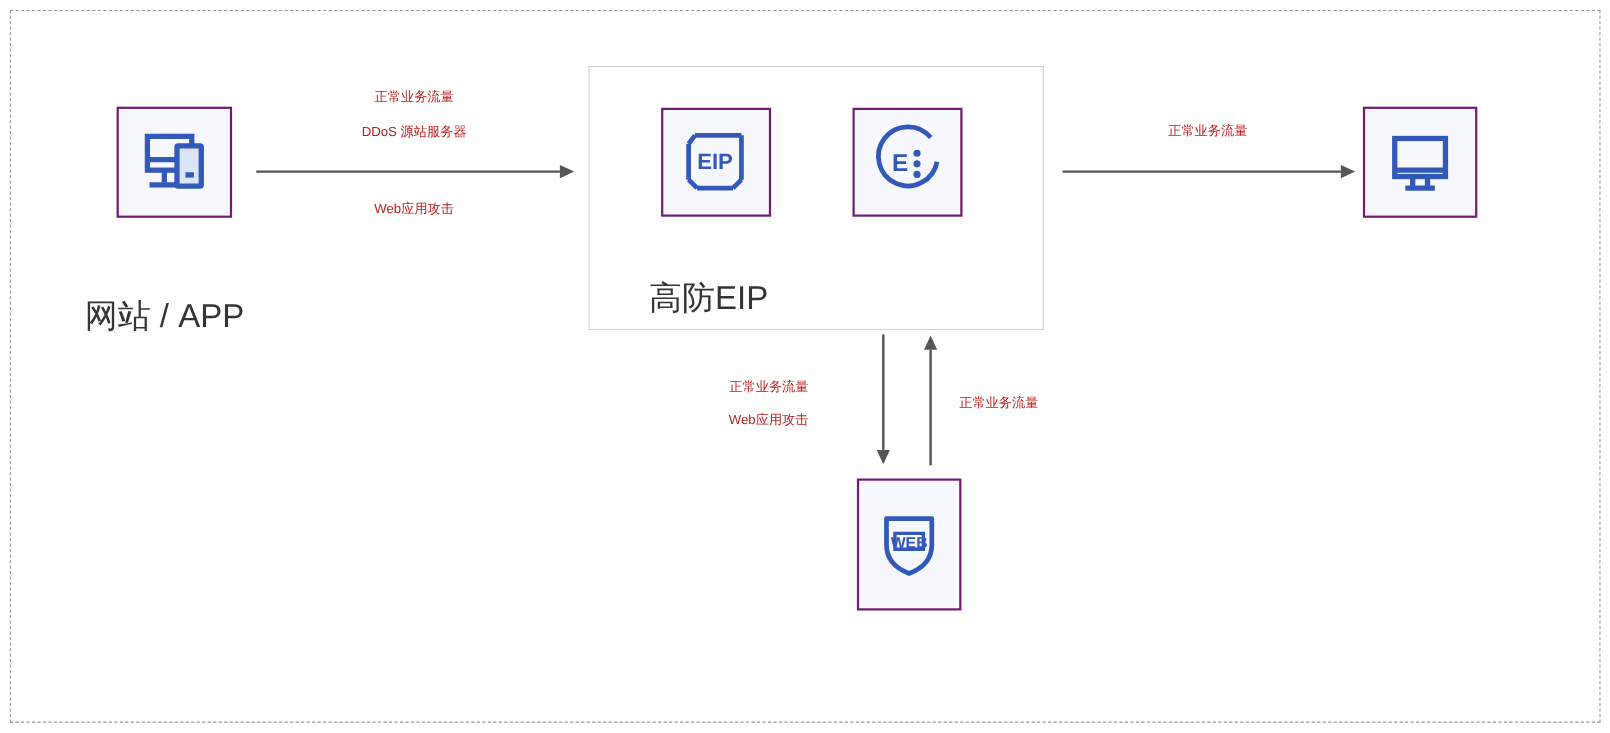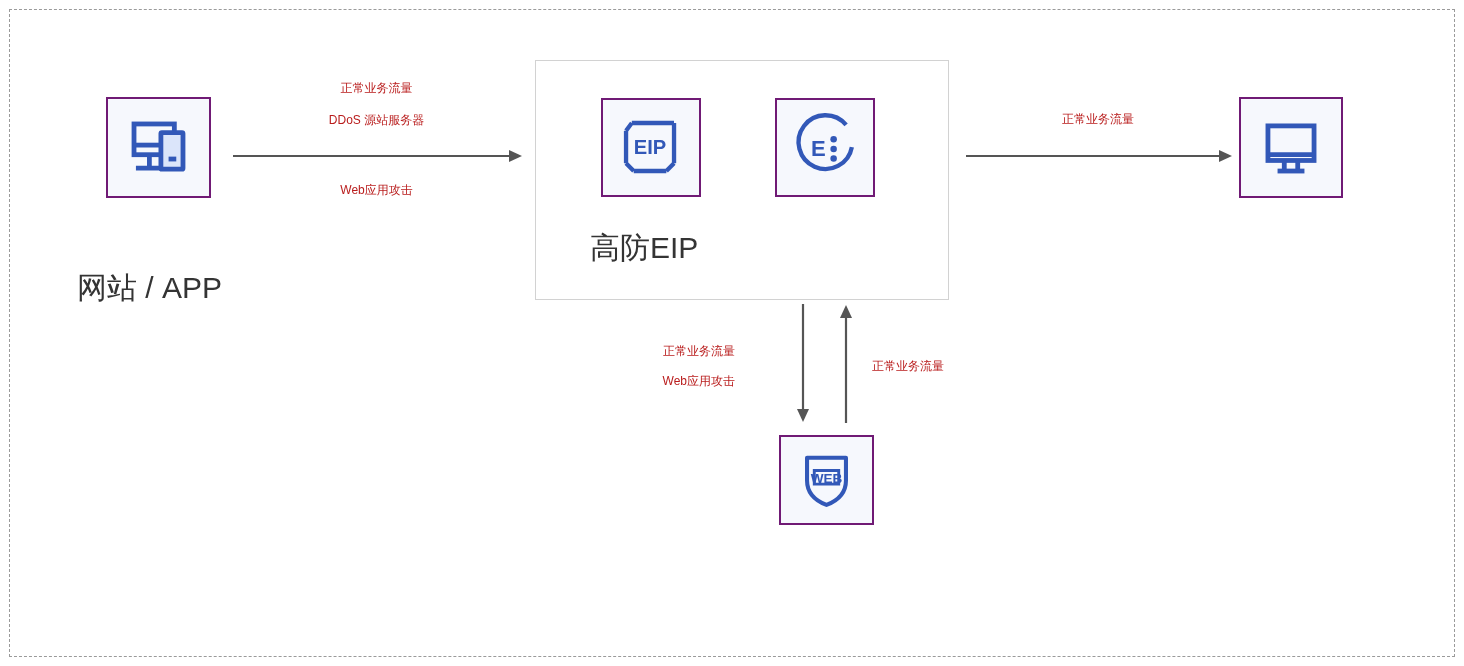--- a/index.html
+++ b/index.html
@@ -43,20 +43,21 @@
     width: 414px; height: 240px;
     border: 1.5px solid #d2d2d2;
     background: #ffffff;
   }
   .group-caption {
     position: absolute;
     color: #343434;
     font-size: 30px;
     line-height: 36px;
     white-space: nowrap;
+    margin-top: 24px;
   }
   
   .flow-label {
     position: absolute;
     color: #b91c1c;
     font-size: 12px;
     line-height: 28px;
     white-space: nowrap;
   }
   .flow-label.right-align { text-align: right; }
@@ -152,21 +153,21 @@
 
   <div class="arrow" style="left:839px; top:305px;">
     <svg width="14" height="118" viewBox="0 0 14 118" xmlns="http://www.w3.org/2000/svg">
       <line x1="7" y1="13" x2="7" y2="118" stroke="#555555" stroke-width="2.2"></line>
       <polygon points="1,13 13,13 7,0" fill="#555555"></polygon>
     </svg>
   </div>
 
   <div class="flow-label" style="left:872px; top:352px;">正常业务流量</div>
 
-  <div class="tile" style="left:779px; top:435px; width:95px; height:90px;">
+  <div class="tile" style="left:779px; top:435px; width:95px; height:120px;">
     <span>
       <svg viewBox="0 0 95 95" xmlns="http://www.w3.org/2000/svg">
         <path d="M26 23 H69 V48 C69 63 58 71 47.5 75 C37 71 26 63 26 48 Z" fill="none" stroke="#3258b8" stroke-width="4.5" stroke-linejoin="round"></path>
         <path d="M34 37 H61 V52 H34 Z" fill="none" stroke="#3258b8" stroke-width="3.2"></path>
         <text x="47.5" y="51" font-family="'Liberation Sans',sans-serif" font-size="15" font-weight="bold" fill="#3258b8" text-anchor="middle">WEB</text>
       </svg>
     </span>
   </div>
 
 </div>

